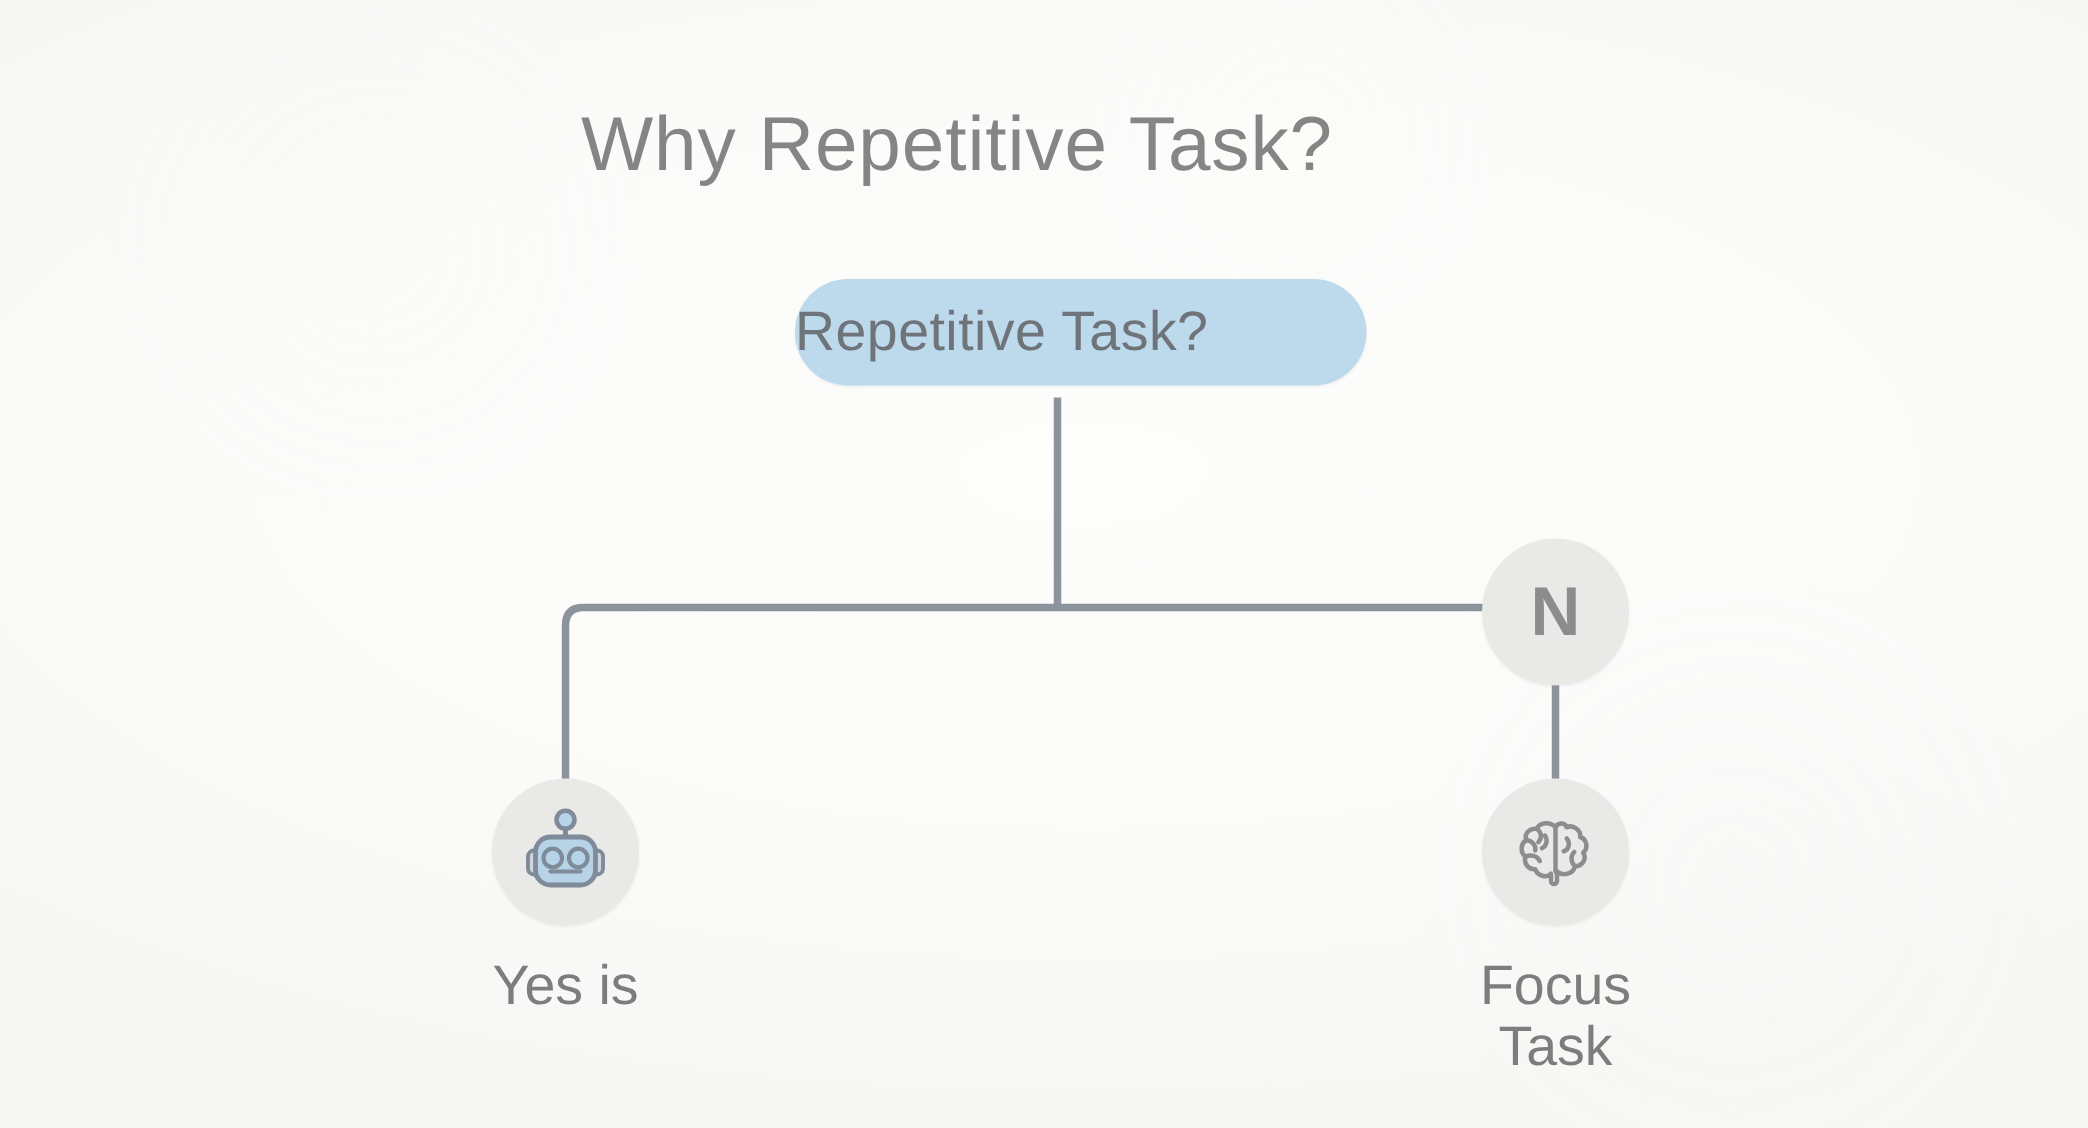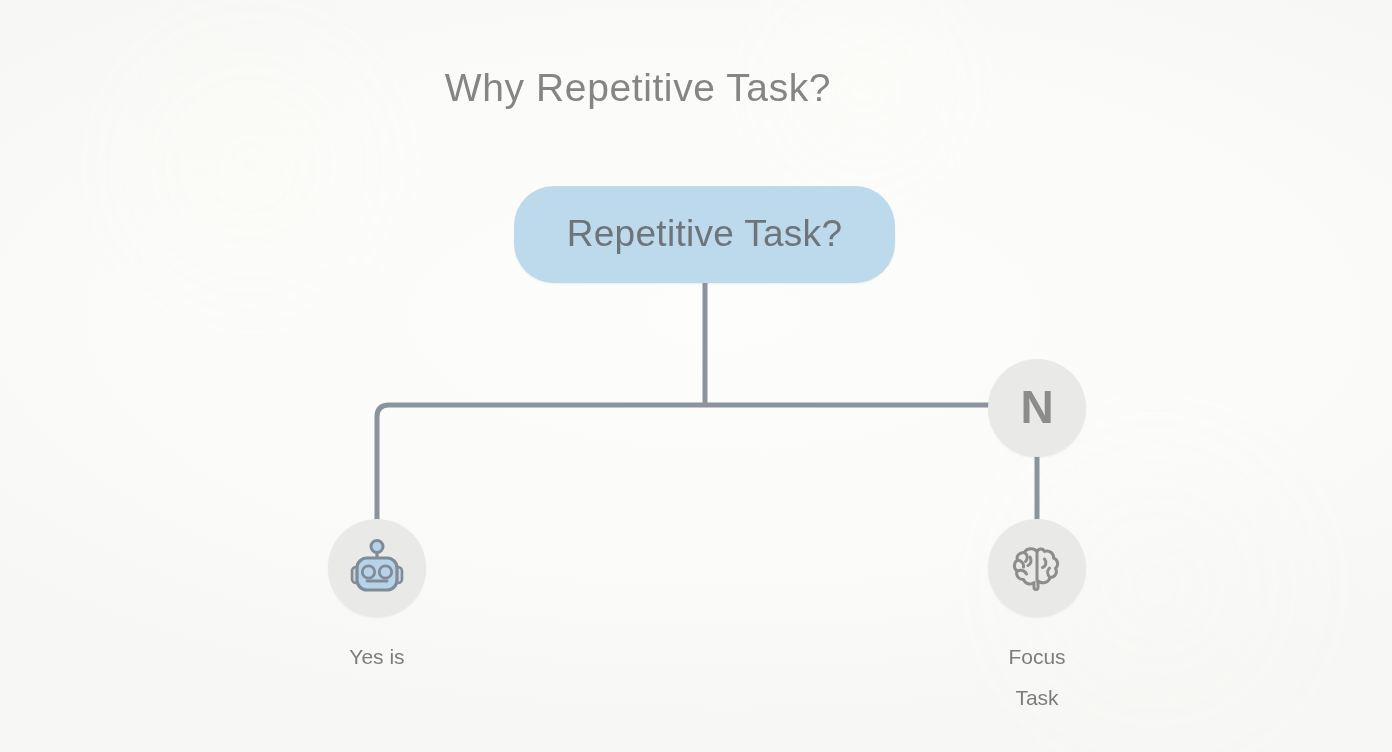--- a/index.html
+++ b/index.html
@@ -31,40 +31,40 @@
     opacity: 0.9;
   }
 
   
   #title {
     position: absolute;
     left: 0;
     top: 66px;
     width: 1276px;
     text-align: center;
-    font-size: 39px;
+    font-size: 51px;
     font-weight: 400;
     letter-spacing: 0.6px;
     color: #858585;
     white-space: nowrap;
   }
 
   
   #pill {
     position: absolute;
-    left: 514px;
+    left: 530px;
     top: 186px;
     width: 381px;
-    height: 97px;
+    height: 71px;
     border-radius: 40px;
     background: #bdd9ec;
     box-shadow: 0 1px 2px rgba(120,140,155,0.13);
     display: flex;
     align-items: center;
-    justify-content: center;
+    justify-content: flex-start;
   }
   #pill-label {
     font-size: 37px;
     color: #6e747a;
     letter-spacing: 0.3px;
     white-space: nowrap;
     margin-top: -2px;
   }
 
   
@@ -99,21 +99,21 @@
     color: #8c8c8c;
     letter-spacing: 0;
     line-height: 1;
     margin-top: -3px;
   }
 
   
   .node-label {
     position: absolute;
     text-align: center;
-    font-size: 21px;
+    font-size: 37px;
     line-height: 41px;
     color: #7d7d7d;
     white-space: nowrap;
   }
   #label-automate { left: 177px; top: 636px; width: 400px; }
   #label-focus    { left: 837px; top: 636px; width: 400px; }
 </style>
 </head>
 <body>
 

